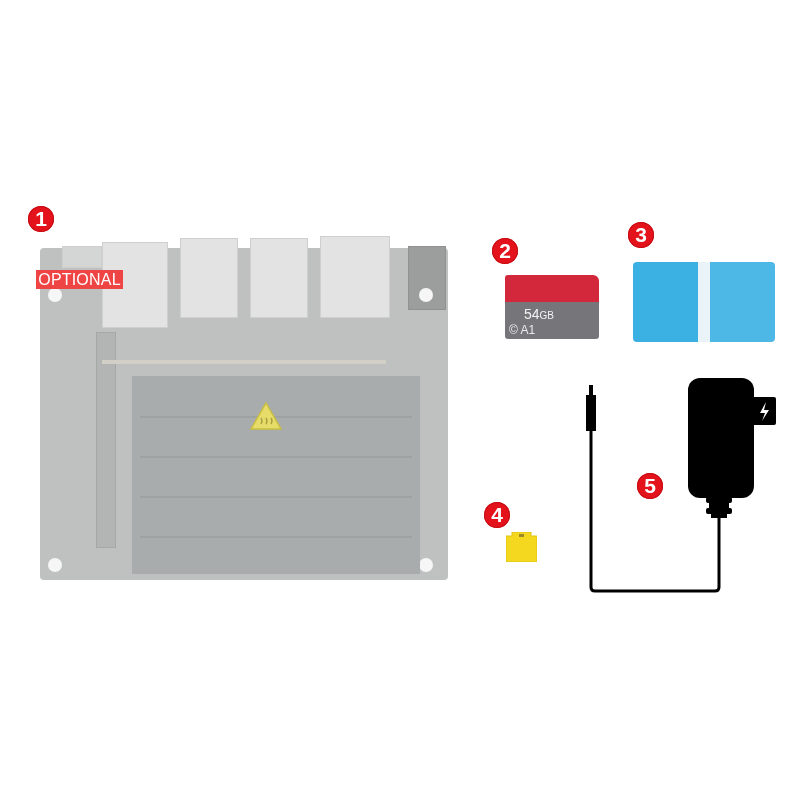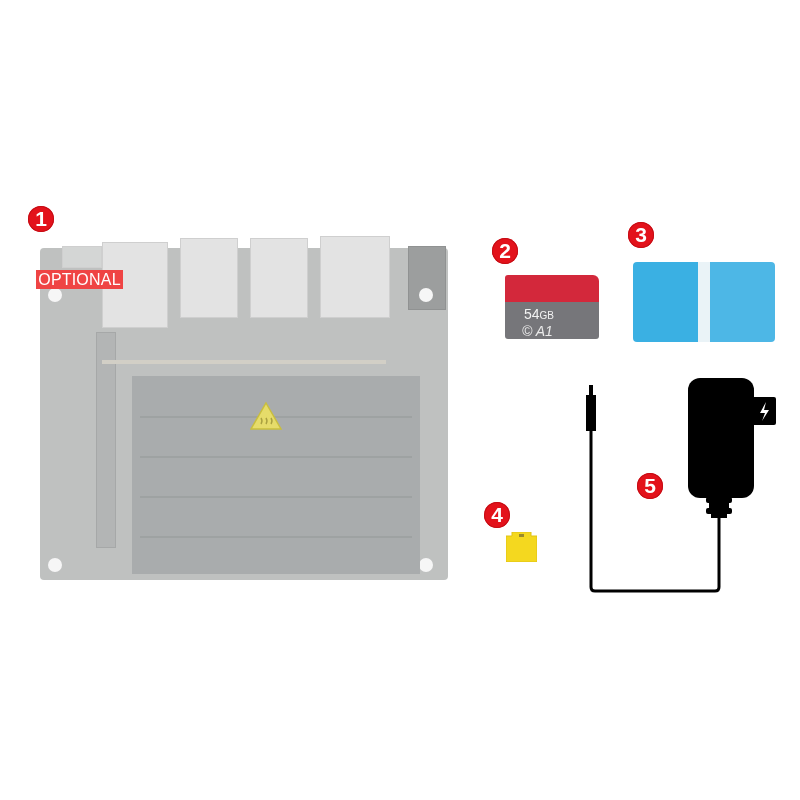--- a/index.html
+++ b/index.html
@@ -13,21 +13,21 @@
   .heatsink{position:absolute;left:92px;top:128px;width:288px;height:198px;background:#a9acad;}
   .fin{position:absolute;left:8px;right:8px;height:2px;background:#9ea2a2;}
   .header-pins{position:absolute;left:56px;top:84px;width:20px;height:216px;background:#b3b5b5;border:1px solid #a6a8a8;box-sizing:border-box;}
   .optional{position:absolute;left:36px;top:270px;width:87px;height:19px;background:#ef4444;color:#fff;font-size:16px;line-height:19px;text-align:center;letter-spacing:0.2px;}
   
   .sd{left:505px;top:275px;width:94px;height:64px;}
   .sd-top{position:absolute;left:0;top:0;width:94px;height:27px;background:#d3283b;border-radius:3px 6px 0 0;}
   .sd-bot{position:absolute;left:0;top:27px;width:94px;height:37px;background:#76767a;border-radius:0 0 3px 3px;}
   .sd-cap{position:absolute;left:19px;top:31px;color:#f3f3f3;font-size:14px;}
   .sd-cap small{font-size:10px;}
-  .sd-cls{position:absolute;left:17px;top:48px;color:#eaeaea;font-size:14px;font-style:italic;}
+  .sd-cls{position:absolute;left:4px;top:48px;color:#eaeaea;font-size:12px;}
   
   .reader{left:633px;top:262px;width:142px;height:80px;}
   .r-left{position:absolute;left:0;top:0;width:65px;height:80px;background:#3ab0e3;border-radius:4px 0 0 4px;}
   .r-mid{position:absolute;left:65px;top:0;width:12px;height:80px;background:#eaf3f7;}
   .r-right{position:absolute;left:77px;top:0;width:65px;height:80px;background:#4db7e6;border-radius:0 4px 4px 0;}
   
   .jumper{left:506px;top:532px;width:31px;height:30px;}
   
   .adapter{left:580px;top:375px;width:200px;height:220px;}
 </style>

